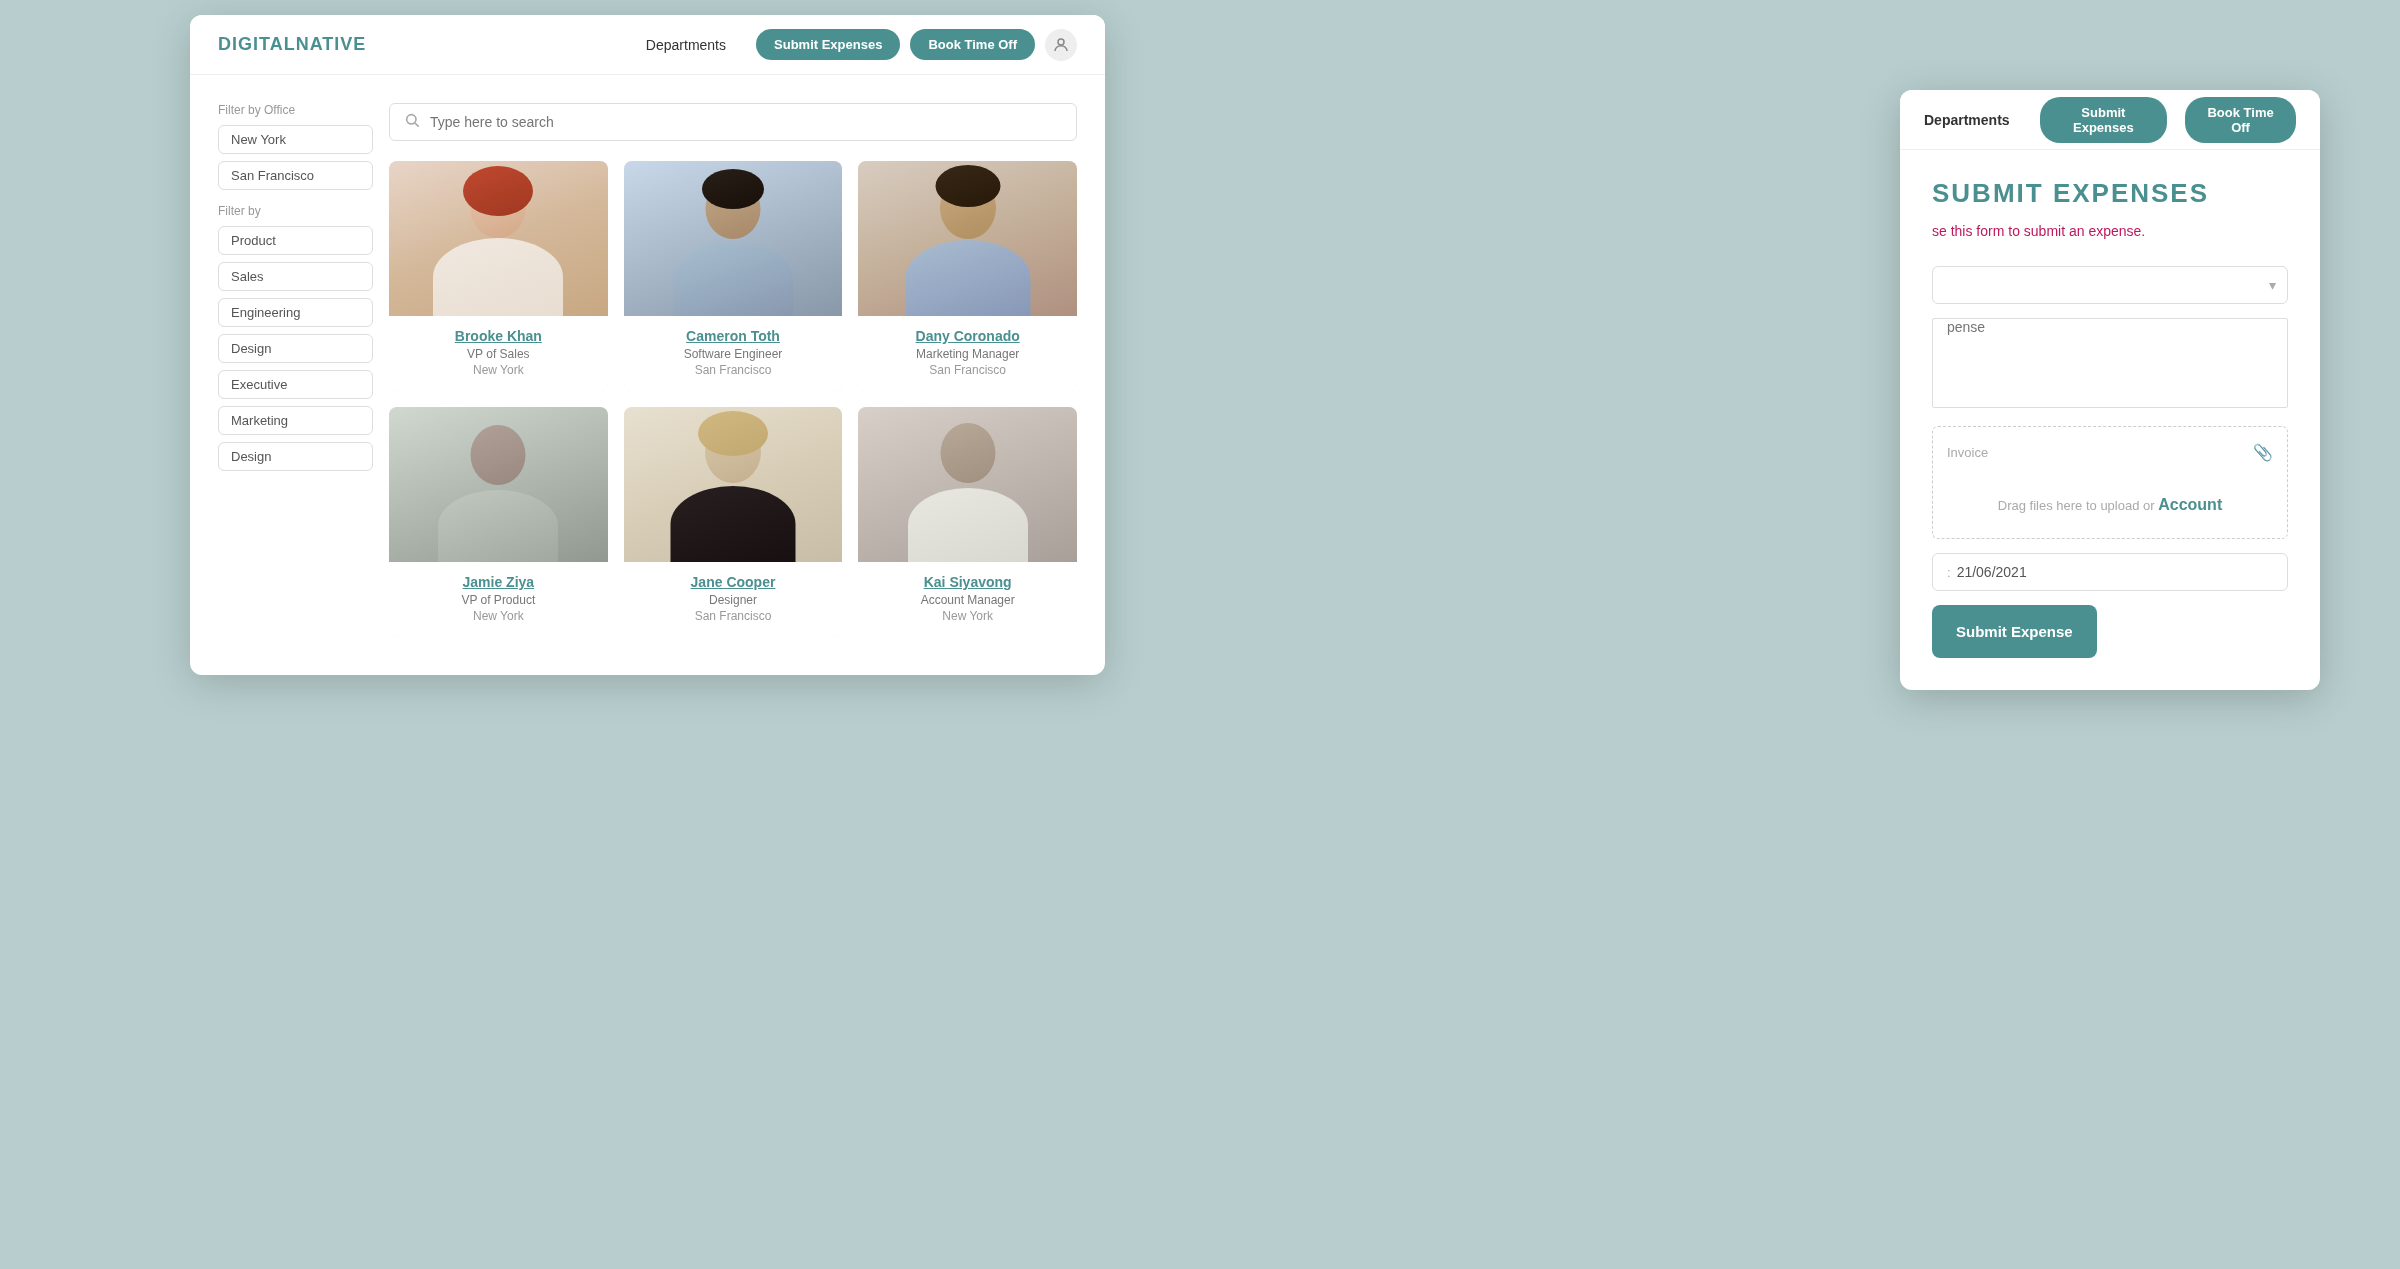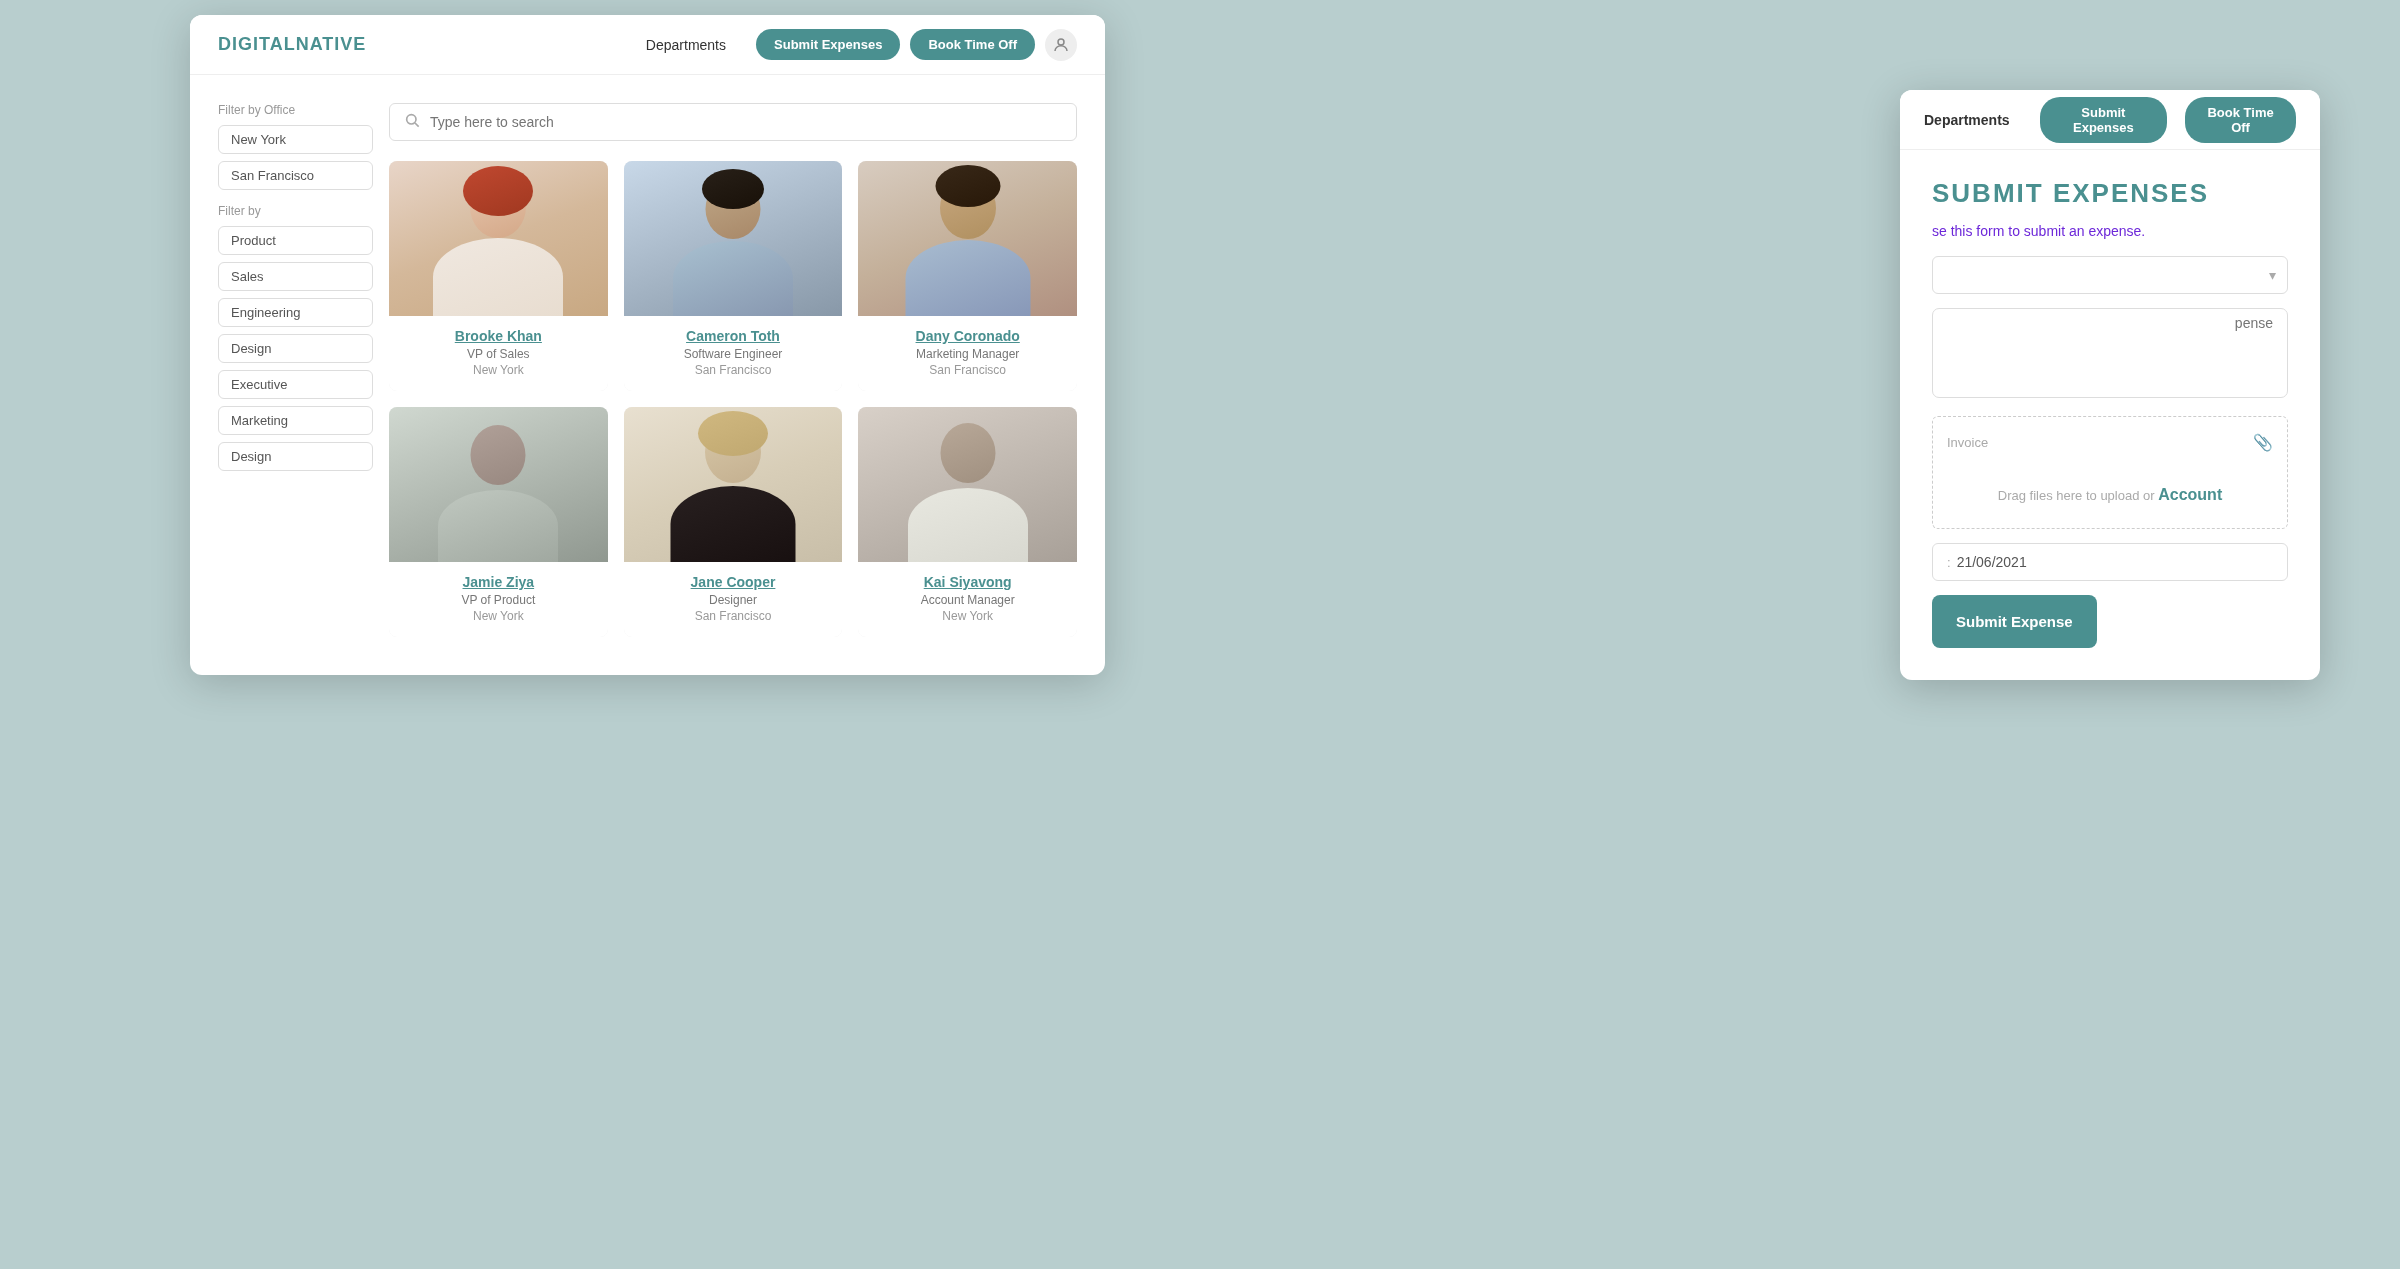--- a/index.html
+++ b/index.html
@@ -283,22 +283,22 @@
       font-size: 26px;
       font-weight: 800;
       color: #4a9090;
       letter-spacing: 2px;
       text-transform: uppercase;
       margin-bottom: 12px;
     }
 
     .expenses-subtitle {
       font-size: 14px;
-      color: #6d28d9;
-      margin-bottom: 14px;
+      color: #be185d;
+      margin-bottom: 24px;
       line-height: 1.5;
     }
 
     .form-field {
       margin-bottom: 14px;
     }
 
     .form-select {
       width: 100%;
       border: 1.5px solid #ddd;
@@ -323,29 +323,28 @@
       top: 50%;
       transform: translateY(-50%);
       color: #aaa;
       font-size: 14px;
       pointer-events: none;
     }
 
     .form-textarea {
       width: 100%;
       border: 1.5px solid #ddd;
-      border-radius: 7px;
-      padding: 6px 14px;
+      border-radius: 2px;
+      padding: 0 14px;
       font-size: 14px;
       color: #555;
       resize: none;
       height: 90px;
       outline: none;
       font-family: inherit;
-      text-align: right;
     }
 
     .upload-area {
       border: 1.5px dashed #ccc;
       border-radius: 6px;
       padding: 16px 14px;
       position: relative;
     }
 
     .upload-label-row {

